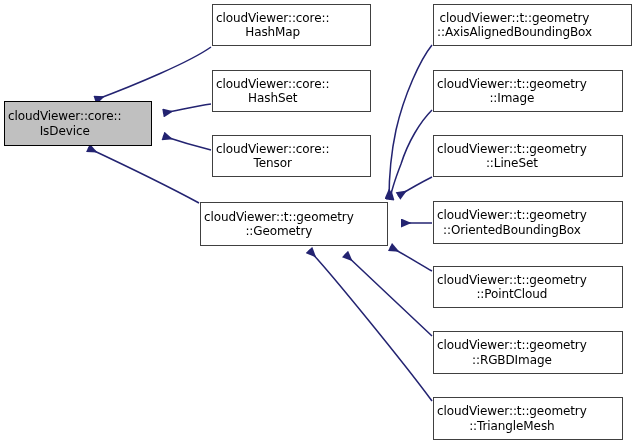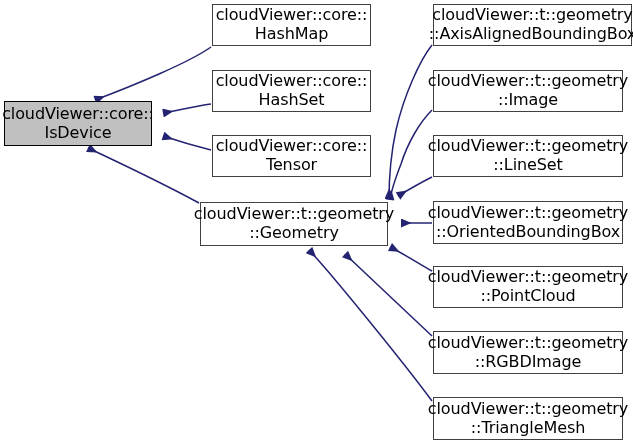--- a/index.html
+++ b/index.html
@@ -24,25 +24,24 @@
     height: 444px;
     pointer-events: none;
   }
   .node {
     position: absolute;
     box-sizing: border-box;
     border: 1px solid #404040;
     background: #ffffff;
     display: flex;
     align-items: center;
-    justify-content: center;
     text-align: center;
     line-height: 1.18;
     color: #000000;
-    font-size: 16px;
+    font-size: 12px;
     letter-spacing: -0.1px;
     white-space: pre-line;
     z-index: 2;
   }
   .node.root {
     background: #c0c0c0;
     border-color: #000000;
   }
   .node-label {
     display: block;

